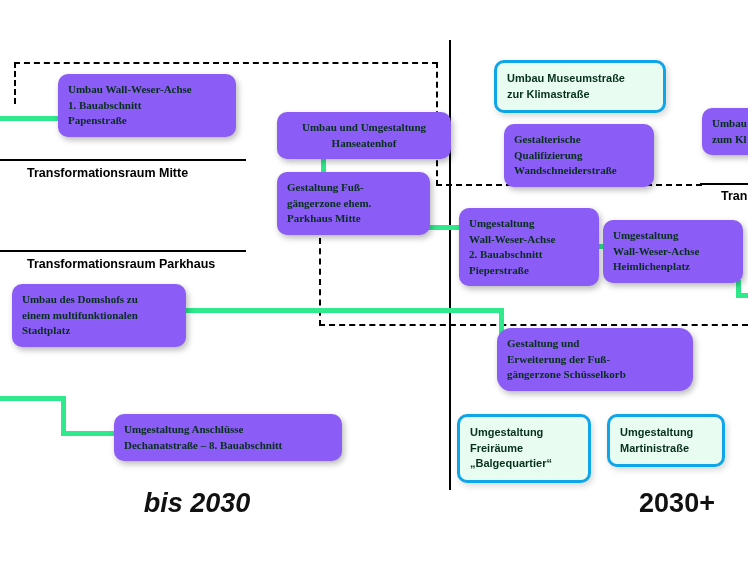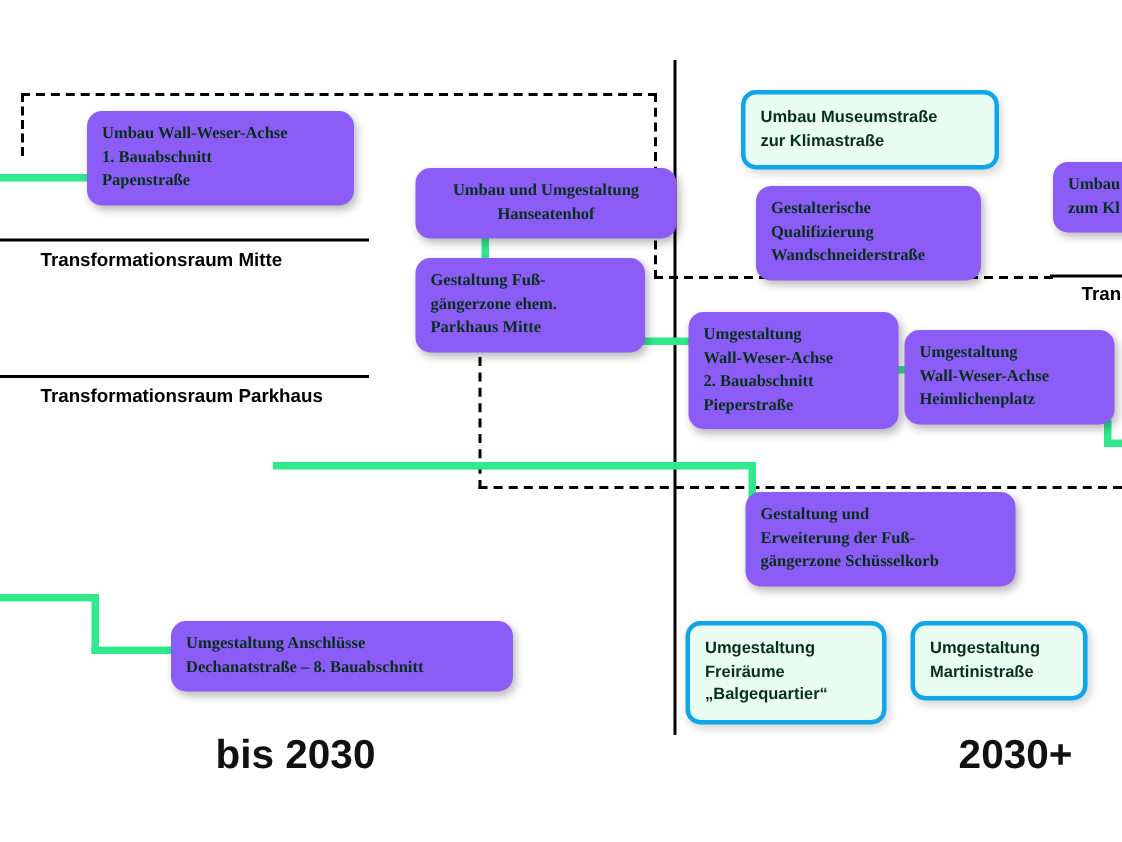--- a/index.html
+++ b/index.html
@@ -58,42 +58,45 @@
   <div class="connector" style="left:61px; top:431px; width:56px; height:5px;"></div>
 
   <div class="box solid" style="left:58px;  top:74px;  width:178px;">Umbau Wall-Weser-Achse
 1. Bauabschnitt
 Papenstraße</div>
   <div class="box solid" style="left:277px; top:112px; width:174px;text-align:center;">Umbau und Umgestaltung
 Hanseatenhof</div>
   <div class="box solid" style="left:277px; top:172px; width:153px;">Gestaltung Fuß-
 gängerzone ehem.
 Parkhaus Mitte</div>
+  <div class="box solid" style="left:12px;  top:284px; width:174px;">Umbau des Domshofs zu
+einem multifunktionalen
+Stadtplatz</div>
   <div class="box solid" style="left:114px; top:414px; width:228px;">Umgestaltung Anschlüsse
 Dechanatstraße – 8. Bauabschnitt</div>
 
   <div class="box pale" style="left:494px; top:60px;  width:172px;">Umbau Museumstraße
 zur Klimastraße</div>
   <div class="box solid" style="left:702px; top:108px; width:120px;">Umbau
 zum Kl</div>
   <div class="box solid" style="left:504px; top:124px; width:150px;">Gestalterische
 Qualifizierung
 Wandschneiderstraße</div>
   <div class="box solid" style="left:459px; top:208px; width:140px;">Umgestaltung
 Wall-Weser-Achse
 2. Bauabschnitt
 Pieperstraße</div>
   <div class="box solid" style="left:603px; top:220px; width:140px;">Umgestaltung
 Wall-Weser-Achse
 Heimlichenplatz</div>
-  <div class="box solid" style="left:497px; top:328px; width:180px;">Gestaltung und
+  <div class="box solid" style="left:497px; top:328px; width:196px;border-radius:14px;">Gestaltung und
 Erweiterung der Fuß-
 gängerzone Schüsselkorb</div>
   <div class="box pale" style="left:457px; top:414px; width:134px;">Umgestaltung
 Freiräume
 „Balgequartier“</div>
   <div class="box pale" style="left:607px; top:414px; width:118px;">Umgestaltung
 Martinistraße</div>
 
-  <div class="big-label" style="left:112px; top:488px;">bis 2030</div>
+  <div class="big-label" style="left:112px; top:488px;font-style:italic;">bis 2030</div>
   <div class="big-label" style="left:592px; top:488px;">2030+</div>
 
 </div>
 
 </body></html>

